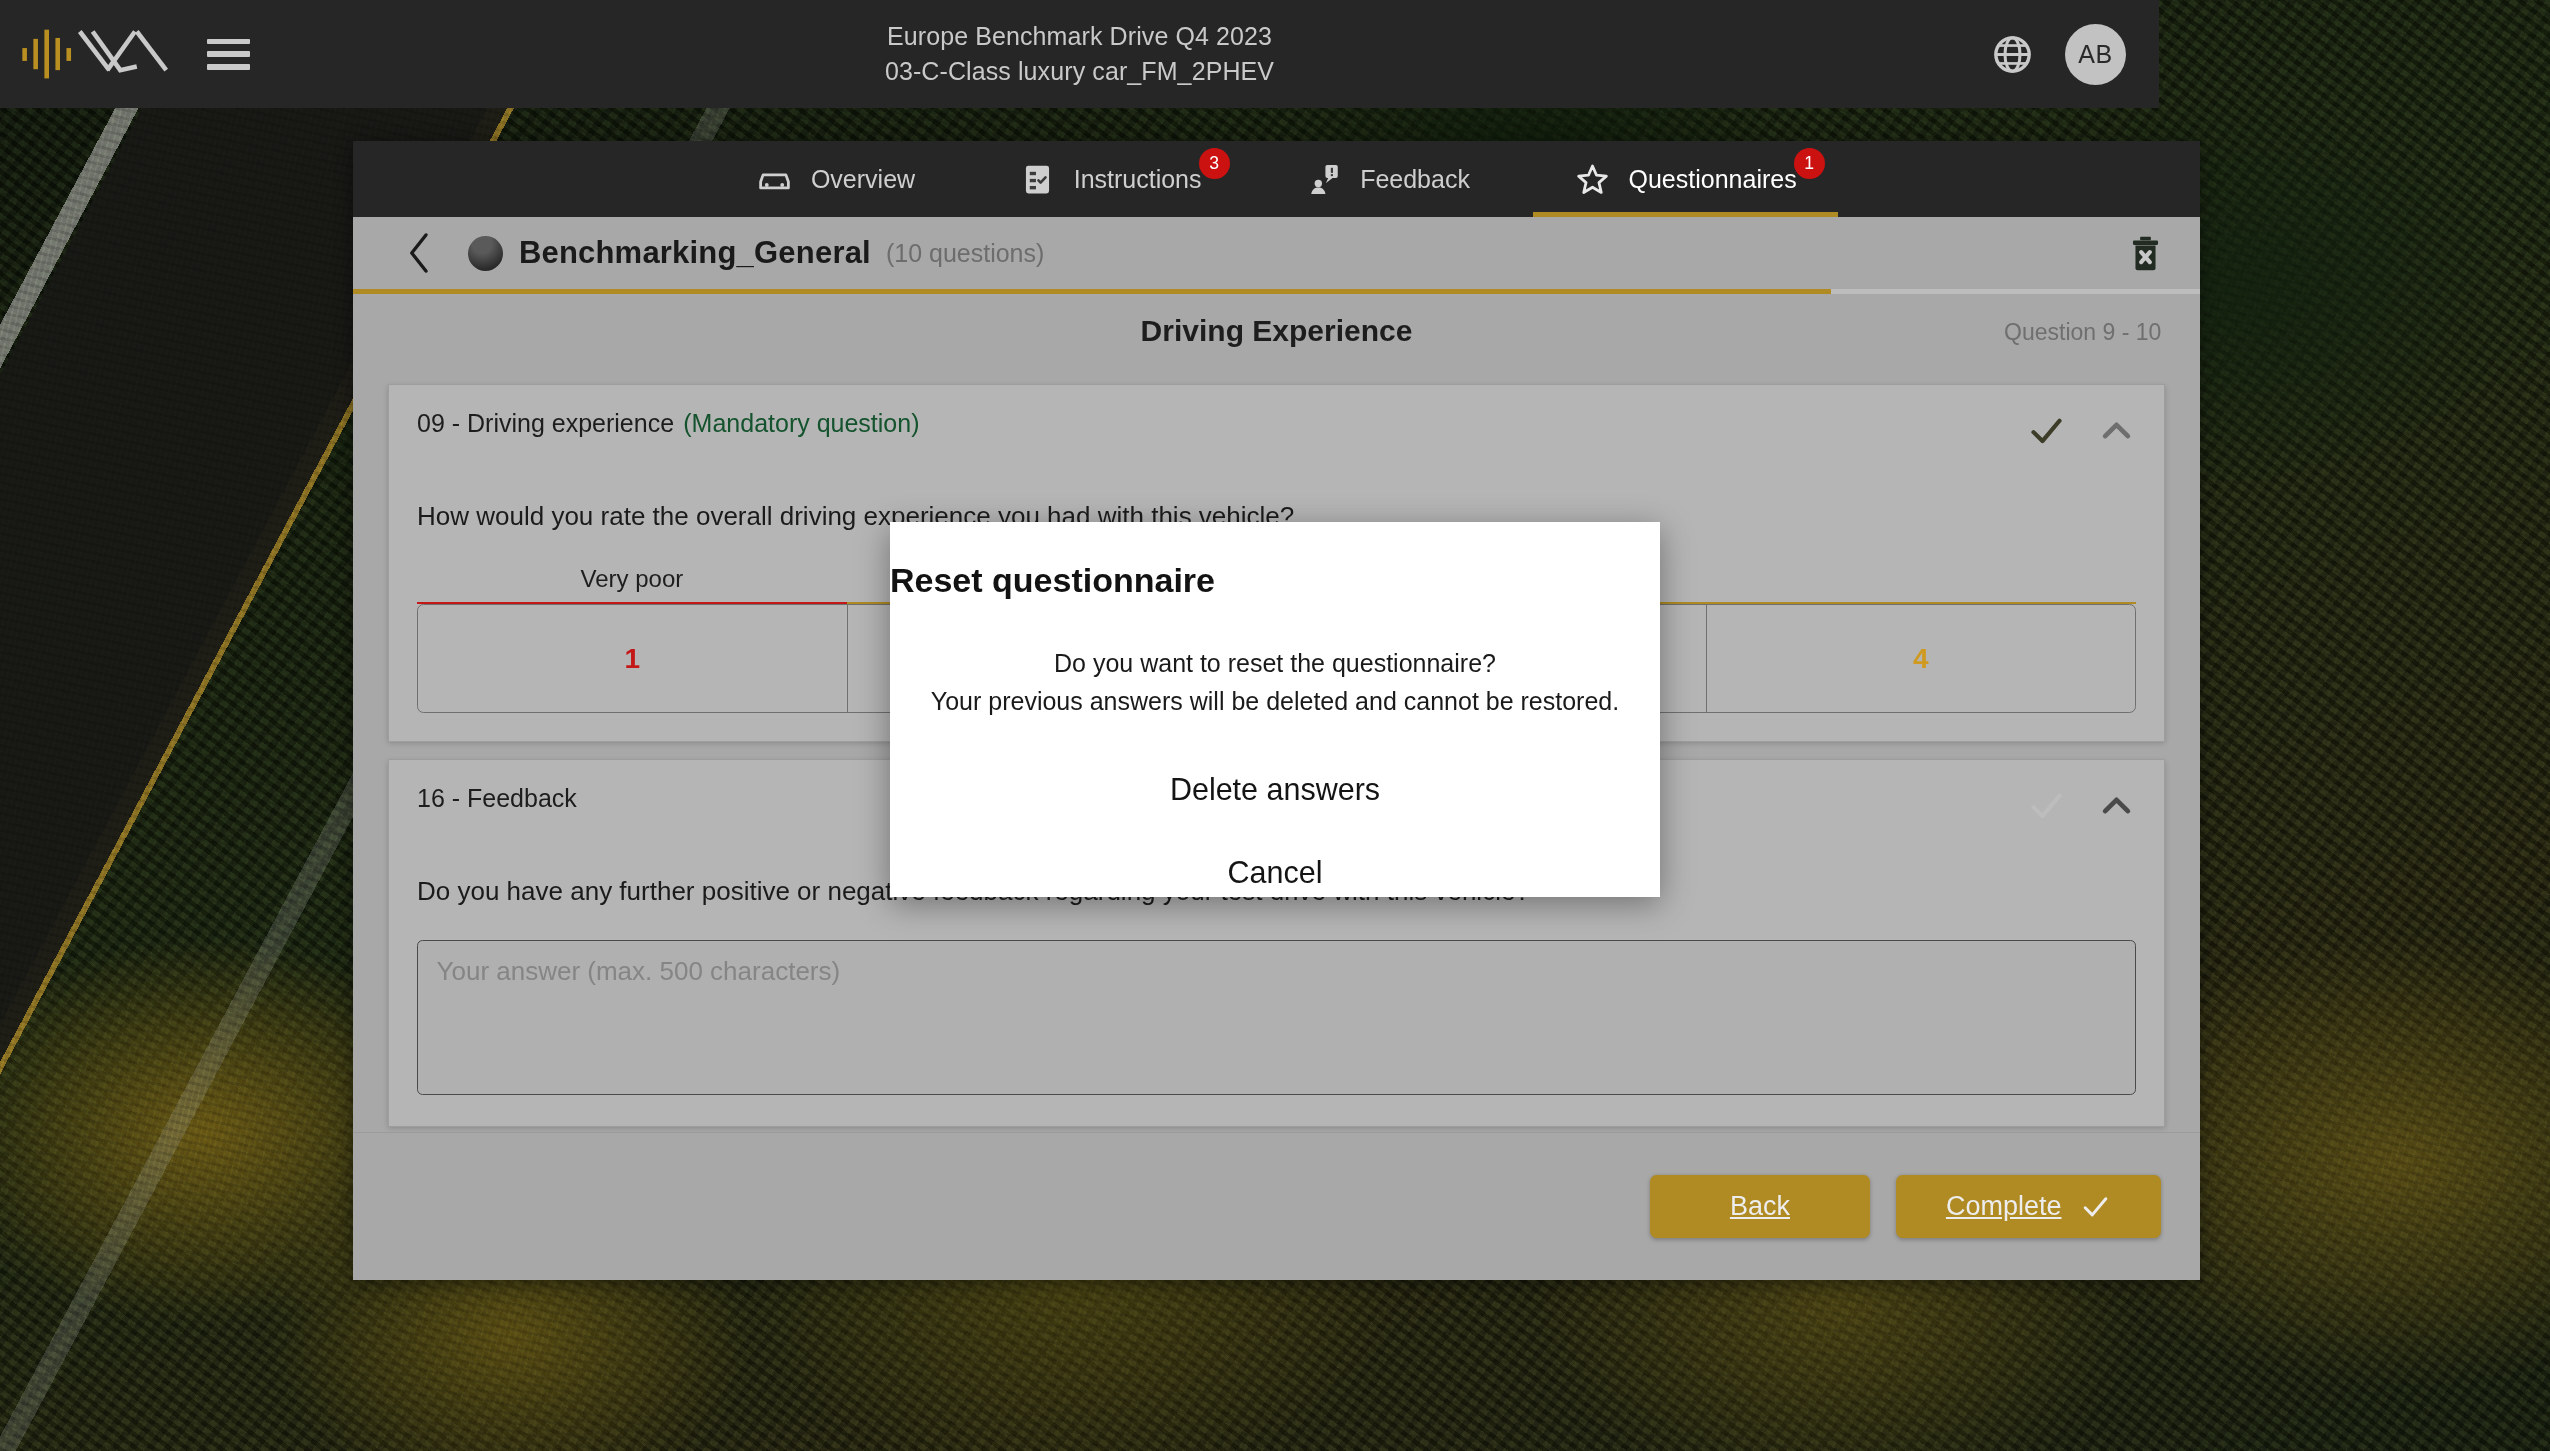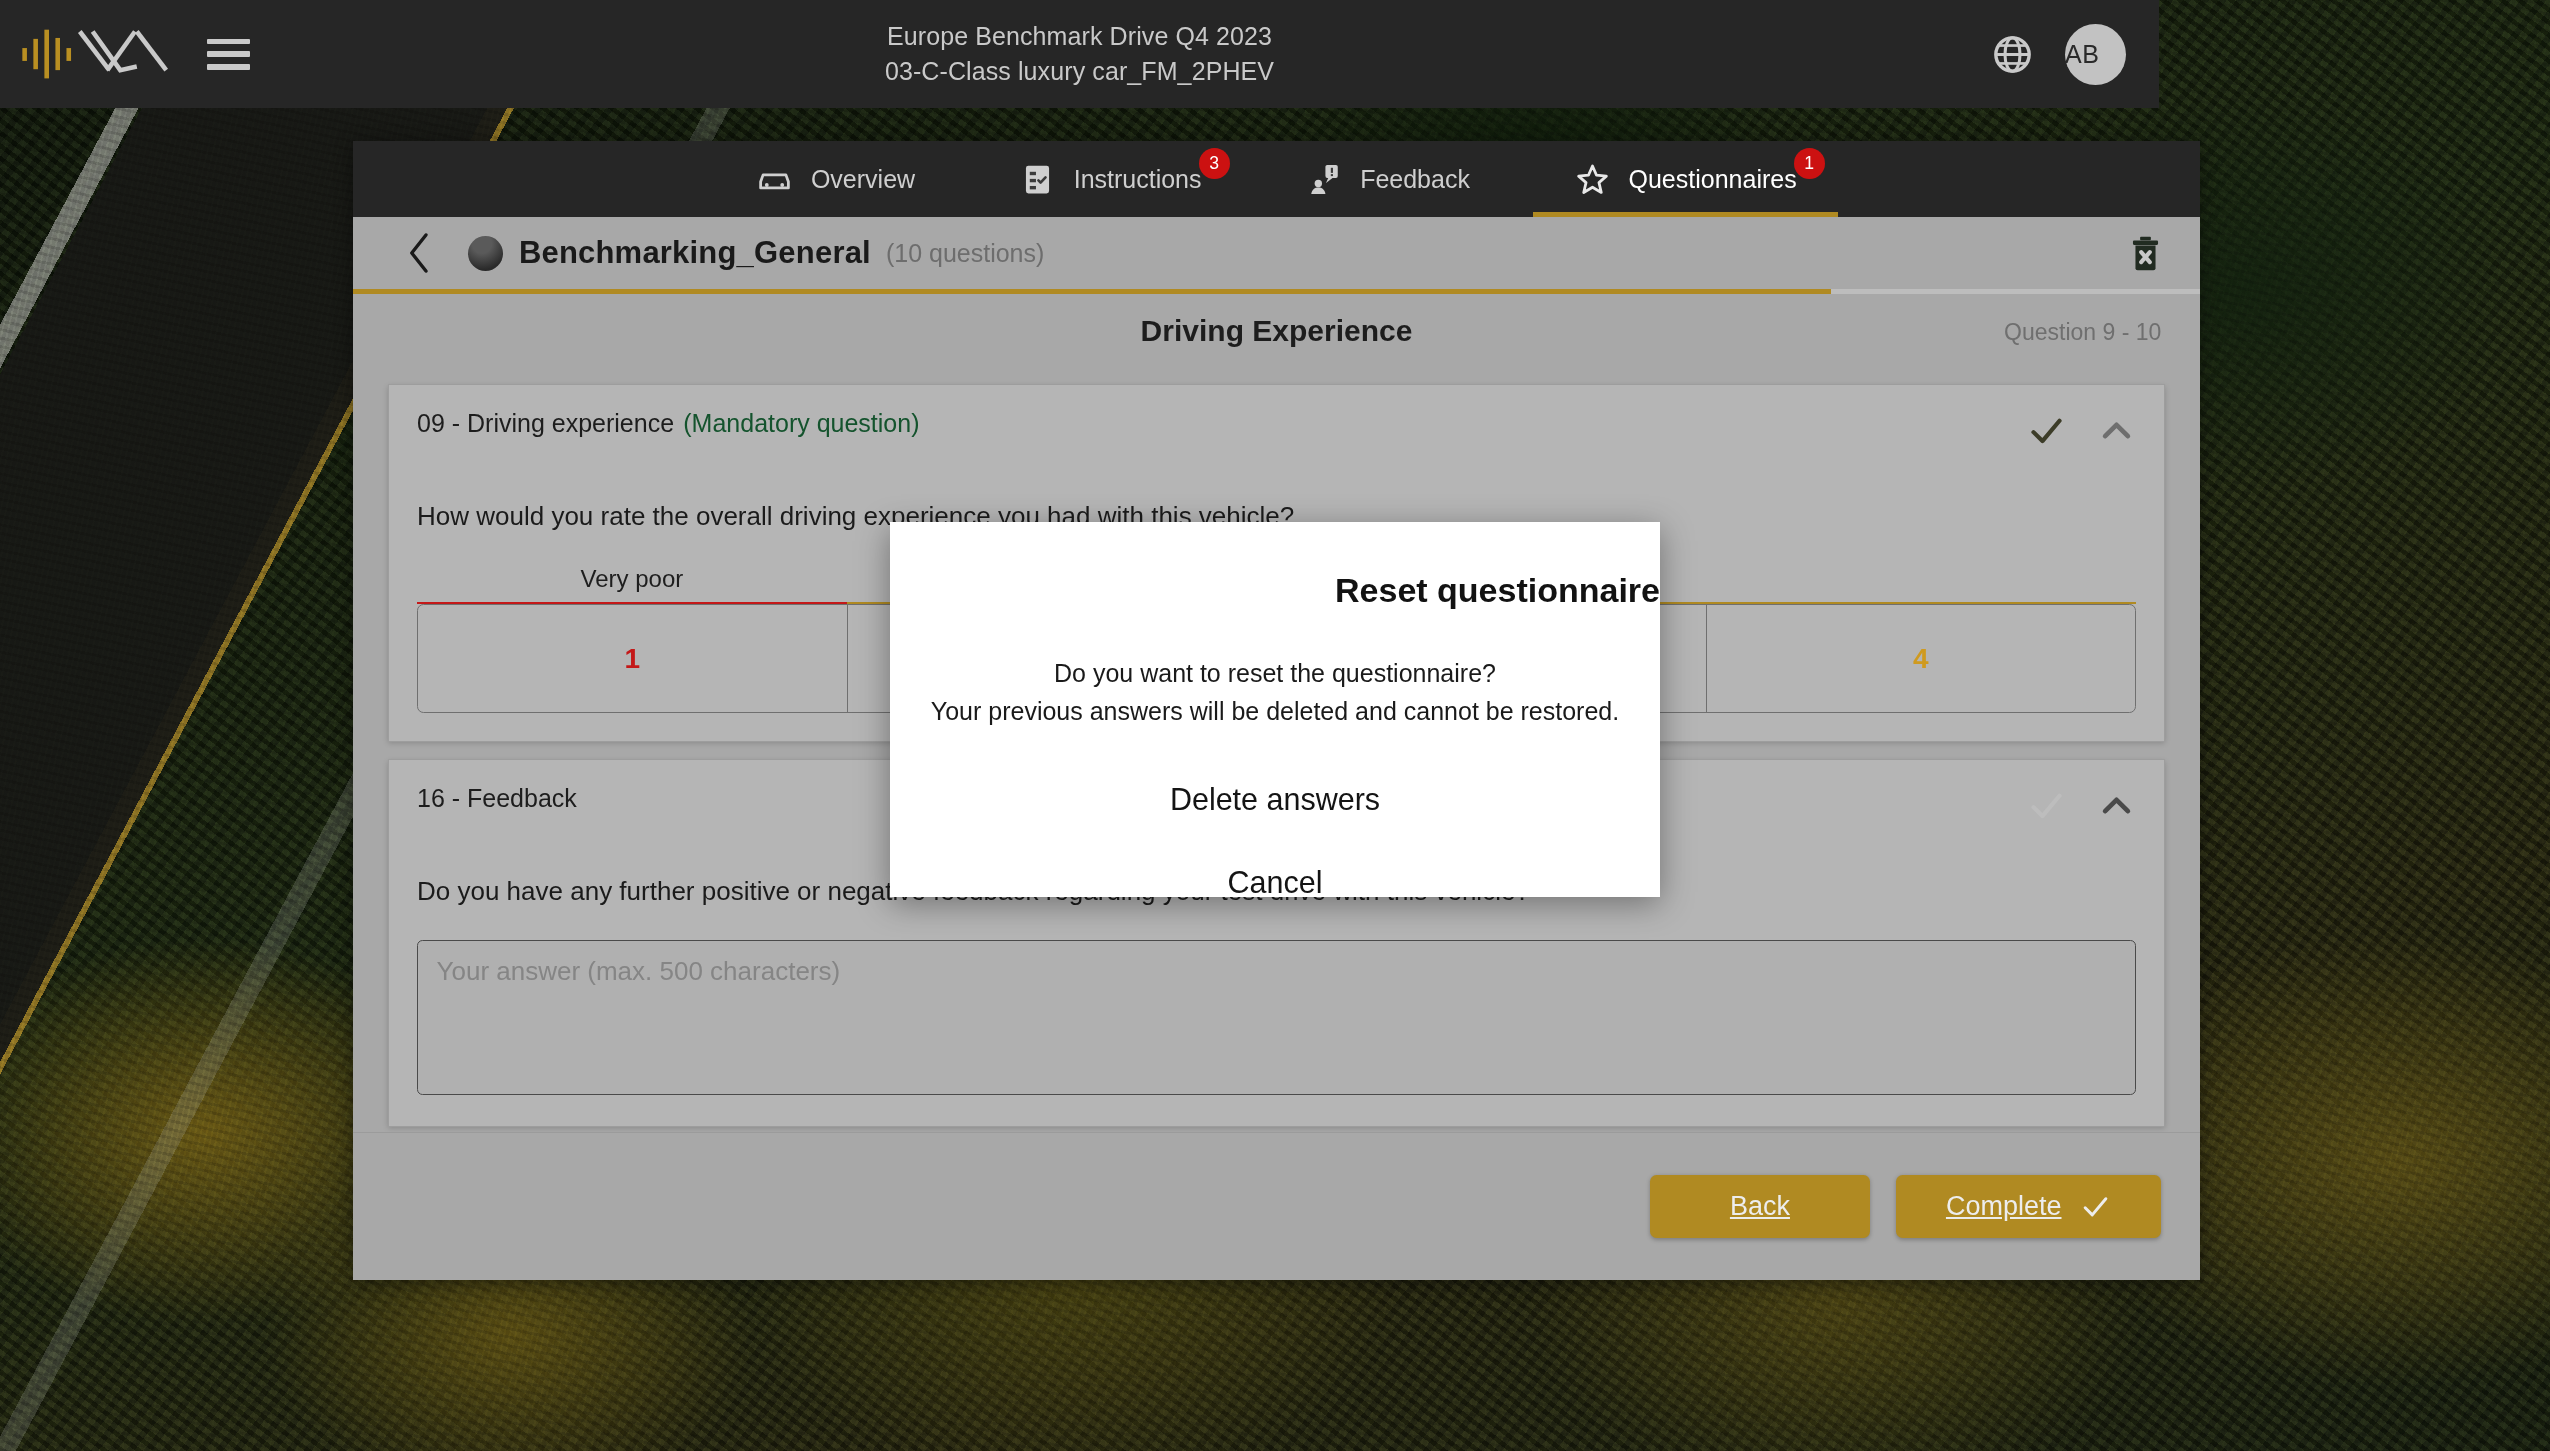--- a/index.html
+++ b/index.html
@@ -68,21 +68,21 @@
     display:flex; flex-direction:column; align-items:center; justify-content:center;
     pointer-events:none;
   }
   #apptitle div { color:#c9c9c9; font-size:25px; line-height:35px; letter-spacing:0.1px; }
 
   .topright { margin-left:auto; display:flex; align-items:center; gap: 31px; margin-right: 33px; }
   .globe { width:43px; height:43px; cursor:pointer; }
   .avatar {
     width:61px; height:61px; border-radius:50%;
     background:#c2c2c2; color:#2a2a2a;
-    display:flex; align-items:center; justify-content:flex-start;
+    display:flex; align-items:center; justify-content:center;
     font-size:25px; letter-spacing:0.5px; cursor:pointer;
   }
 
   
   #panel {
     position:absolute; left:353px; top:141px;
     width:1847px; height:1139px;
     background:#a8a8a8;
     box-shadow: 0 2.8px 16.6px rgba(0,0,0,0.45);
     z-index: 20;
@@ -198,21 +198,21 @@
 
   
   #modal {
     position:absolute; left:890px; top:522px;
     width:770px; height:375px;
     background:#ffffff;
     box-shadow: 0 7.4px 31px rgba(0,0,0,0.38);
     z-index:60;
     display:flex; flex-direction:column; align-items:stretch;
   }
-  #modal-title { text-align:right; font-size:34px; font-weight:bold; color:#121212; margin-top:49px; }
+  #modal-title { text-align:left; font-size:34px; font-weight:bold; color:#121212; margin-top:39px; }
   #modal-body { text-align:center; margin-top:44px; padding: 0 31px; }
   #modal-body div { font-size:25px; color:#1a1a1a; line-height:38px; }
   .modal-sep { height:0.9px; background:#d6d6d6; margin: 0 7.4px; }
   .modal-action {
     text-align:center; font-size:30.5px; color:#141414;
     padding: 24px 8px; cursor:pointer; background:transparent; border:none;
     font-family:"Liberation Sans", sans-serif; width:100%;
   }
   #modal-delete { margin-top:28px; }
 </style>

